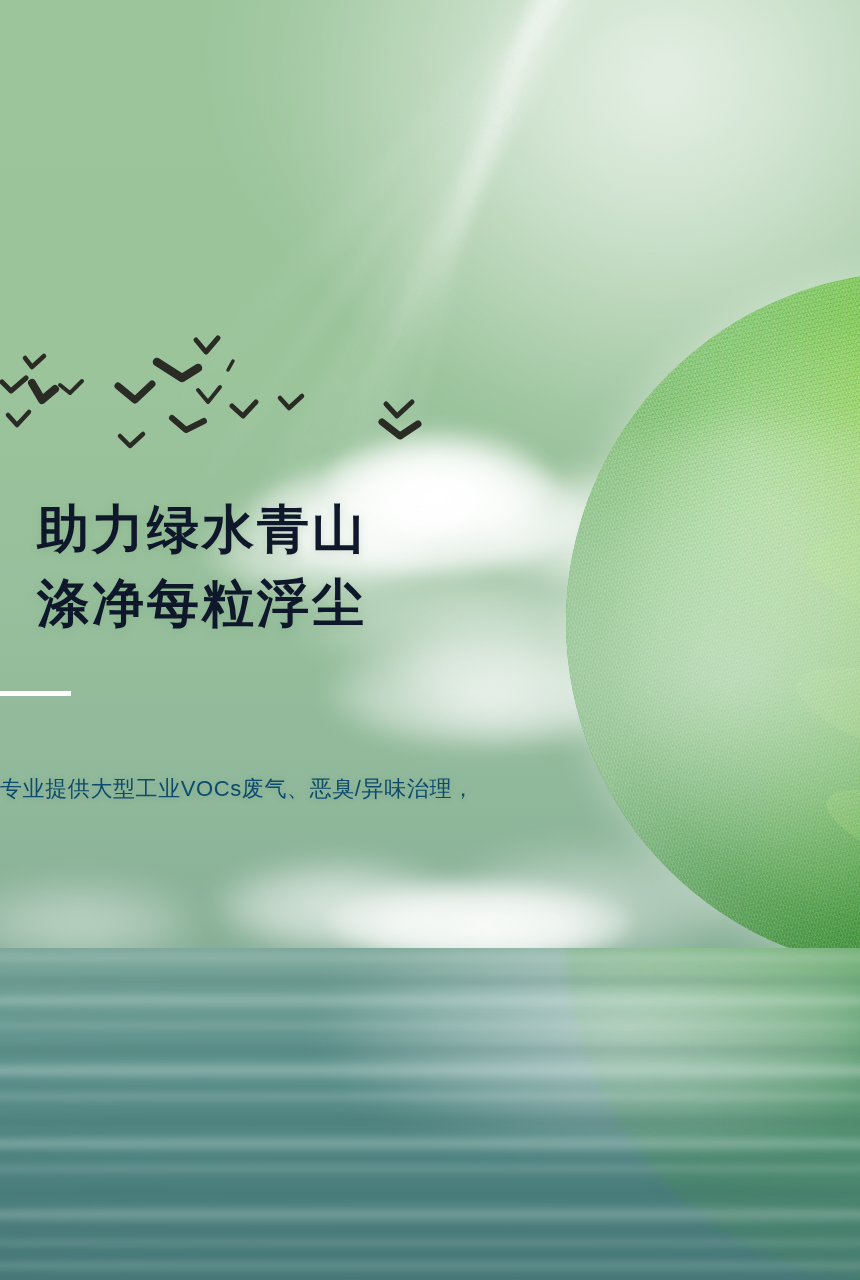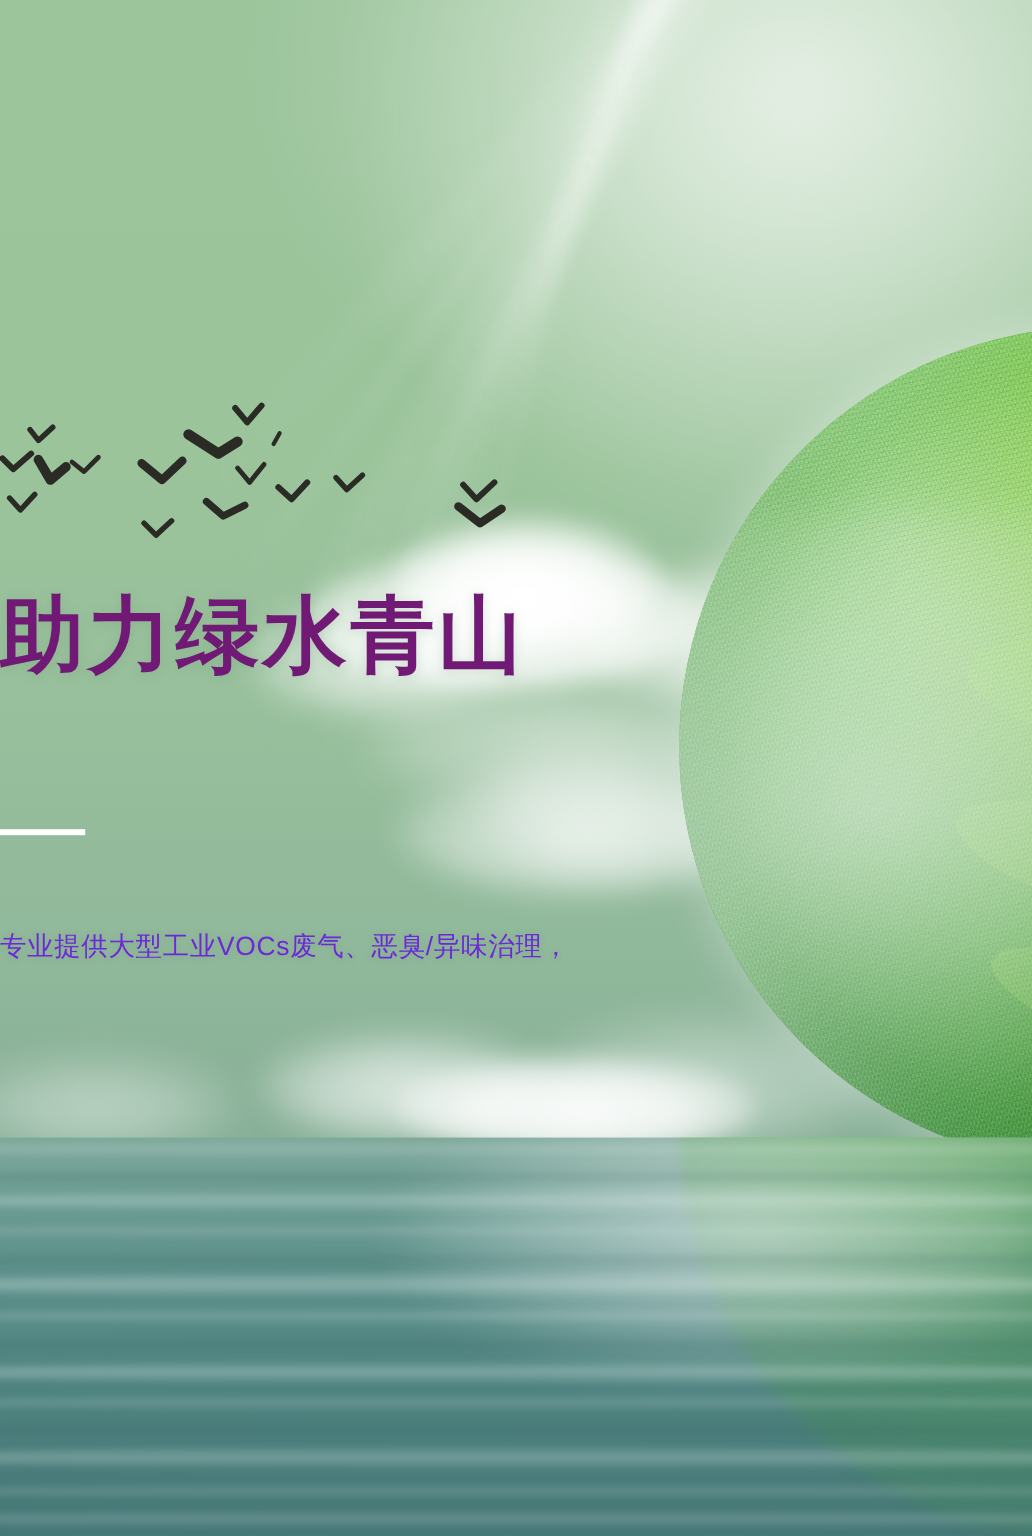--- a/index.html
+++ b/index.html
@@ -140,39 +140,40 @@
     transform-origin:50% 50%;
   }
   .water-haze {
     position:absolute; left:330px; top:-40px; width:540px; height:240px;
     background:radial-gradient(ellipse at 55% 50%, rgba(255,255,255,0.55) 0%, rgba(255,255,255,0.25) 45%, rgba(255,255,255,0) 76%);
     filter:blur(20px);
   }
 
   .headline {
     position:absolute; left:0; top:492px;
-    color:#701a75;
-    font-size:70px;
+    color:#0f172a;
+    font-size:52px;
     font-weight:bold;
     line-height:74px;
     letter-spacing:3px;
     white-space:nowrap;
     text-shadow:0 2px 10px rgba(90,140,100,0.22);
+    padding-left:37px;
   }
   .headline .line { display:block; }
 
   .divider {
     position:absolute; left:0; top:691px;
     width:71px; height:5px;
     background:#ffffff;
   }
 
   .subtitle {
     position:absolute; left:0; top:770px;
-    color:#6d28d9;
+    color:#0c4a6e;
     font-size:22px;
     line-height:38px;
     letter-spacing:0.6px;
     white-space:nowrap;
     text-shadow:0 1px 6px rgba(80,130,95,0.20);
   }
   .subtitle .line { display:block; }
 </style>
 </head>
 <body>
@@ -275,20 +276,21 @@
     <div class="ripple" style="top:186px; height:20px; opacity:.58"></div>
     <div class="ripple" style="top:214px; height:14px; opacity:.34"></div>
     <div class="ripple dark" style="top:236px; height:16px; opacity:.32"></div>
     <div class="ripple" style="top:256px; height:22px; opacity:.50"></div>
     <div class="ripple" style="top:288px; height:14px; opacity:.30"></div>
     <div class="ripple" style="top:310px; height:16px; opacity:.36"></div>
   </div>
 
   <div class="headline">
     <span class="line">助力绿水青山</span>
+    <span class="line">涤净每粒浮尘</span>
   </div>
 
   <div class="divider"></div>
 
   <div class="subtitle">
     <span class="line">专业提供大型工业VOCs废气、恶臭/异味治理，</span>
   </div>
 
 </div>
 

